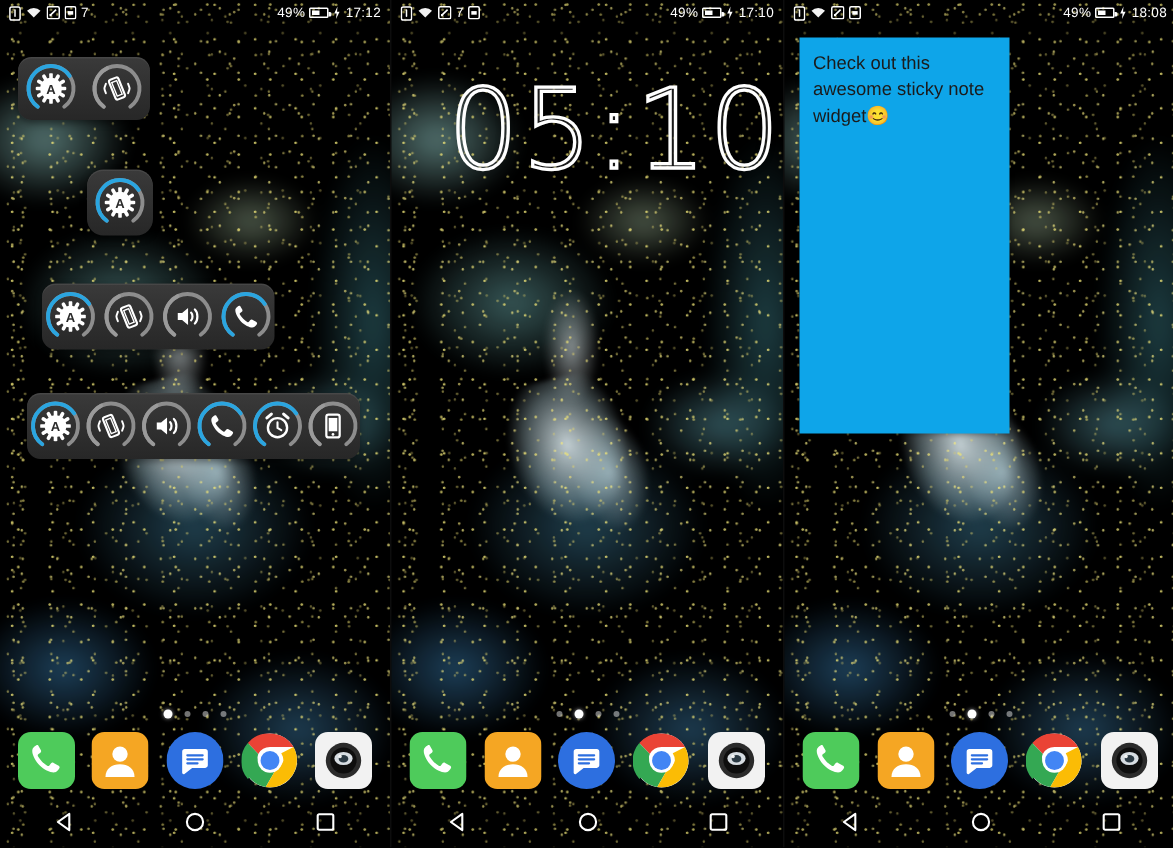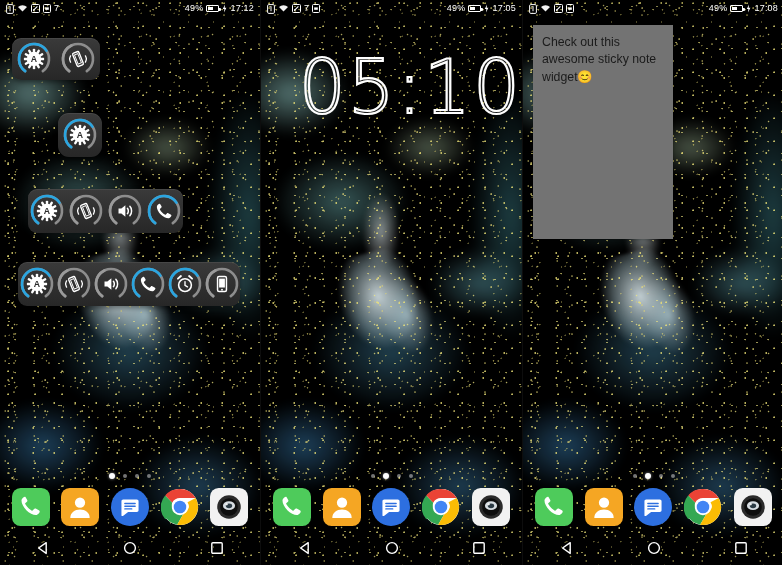--- a/index.html
+++ b/index.html
@@ -121,22 +121,22 @@
     font-size:74px; line-height:1; font-weight:300;
     letter-spacing:2px;
     color:rgba(255,255,255,0.10);
     -webkit-text-stroke:2.2px #ffffff;
     font-family:"DejaVu Sans", sans-serif;
     text-shadow:0 1px 5px rgba(0,0,0,.18);
   }
 
   
   .sticky{
-    position:absolute; left:10px; top:25px; width:140px; height:214px;
-    background:#737373; z-index:20;
+    position:absolute; left:10px; top:25px; width:140px; height:264px;
+    background:#0ea5e9; z-index:20;
     box-shadow:0 1px 3px rgba(0,0,0,.28);
     padding:9px 8px 8px 9px;
   }
   .sticky-text{
     font-size:12.3px; line-height:1.42; color:#1b1b1b;
     font-family:"Liberation Sans", sans-serif;
     word-wrap:break-word;
   }
   .sticky-emoji{ font-size:12.5px; }
 
@@ -639,21 +639,21 @@
       <div class="sb-right">
         <span class="sb-txt">49%</span>
         <span class="sb-bat">
             <i></i>
           </span>
         <span class="sb-ic">
           <svg width="5" height="9" viewBox="0 0 5 9">
               <path d="M3 .4 .8 5h1.6L2 8.6 4.4 3.8H2.7Z" fill="#fff"></path>
             </svg>
         </span>
-        <span class="sb-txt">17:05</span>
+        <span class="sb-txt">17:10</span>
       </div>
     </div>
 
     <div class="clockwidget">
       <div class="clocktext">05:10</div>
     </div>
 
     <div class="dots">
       <span class="dot"></span>
       <span class="dot on"></span>
@@ -765,21 +765,21 @@
       <div class="sb-right">
         <span class="sb-txt">49%</span>
         <span class="sb-bat">
             <i></i>
           </span>
         <span class="sb-ic">
           <svg width="5" height="9" viewBox="0 0 5 9">
               <path d="M3 .4 .8 5h1.6L2 8.6 4.4 3.8H2.7Z" fill="#fff"></path>
             </svg>
         </span>
-        <span class="sb-txt">17:08</span>
+        <span class="sb-txt">18:08</span>
       </div>
     </div>
 
     <div class="sticky">
       <div class="sticky-text"><span>Check out this awesome sticky note widget</span><span class="sticky-emoji">😊</span></div>
     </div>
 
     <div class="dots">
       <span class="dot"></span>
       <span class="dot on"></span>

